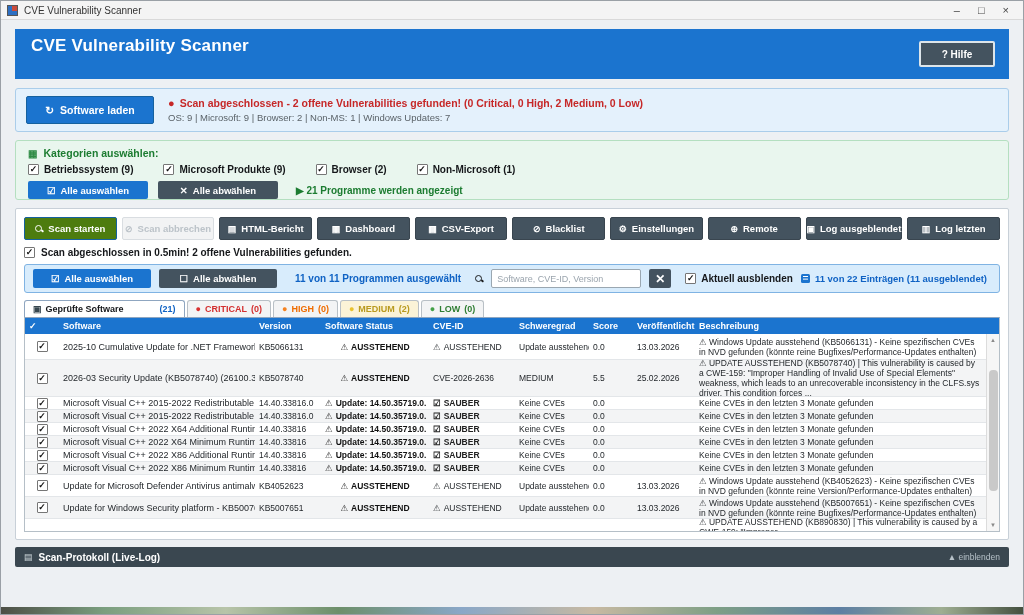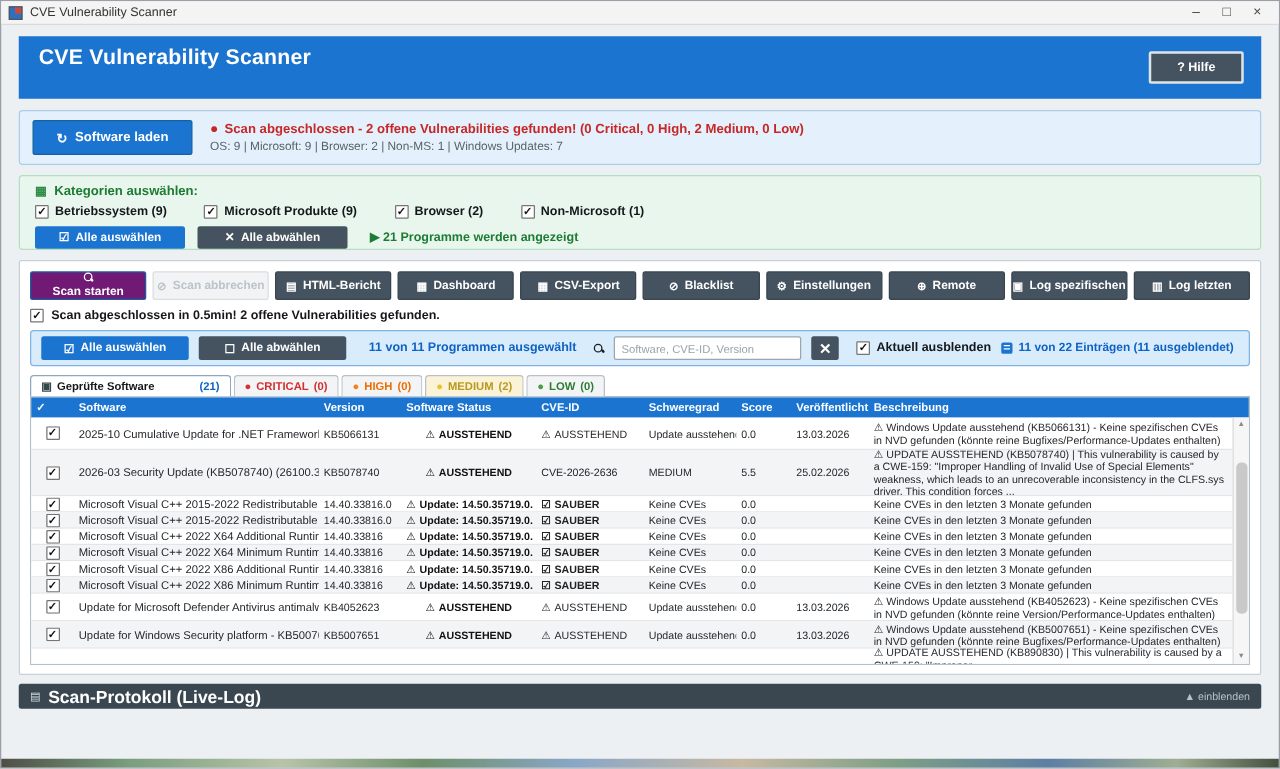--- a/index.html
+++ b/index.html
@@ -40,21 +40,21 @@
   .cats .row3 { display:flex; align-items:center; gap:10px; margin-top:6px; }
   .btn-blue-sm, .btn-dark-sm { height:18px; width:120px; border:none; border-radius:2px; color:#fff; font-size:9.5px; font-weight:bold; display:flex; align-items:center; justify-content:center; gap:5px; cursor:pointer; font-family:inherit; }
   .btn-blue-sm { background:#1b74cf; }
   .btn-dark-sm { background:#44535f; }
   .shown-txt { color:#1c7c31; font-size:10px; font-weight:bold; margin-left:8px; }
 
   
   .panel { margin-top:8px; background:#fff; border:1px solid #c8d0d8; border-radius:2px; padding:8px 8px 0 8px; flex:0 0 auto; height:332px; }
   .toolbar { display:flex; gap:5px; }
   .tbtn { flex:1; height:23px; border-radius:2px; border:1px solid #39454f; background:#44535f; color:#fff; font-size:9.5px; font-weight:bold; display:flex; align-items:center; justify-content:center; gap:5px; cursor:pointer; font-family:inherit; white-space:nowrap; }
-  .tbtn.primary { background:#701a75; border-color:#15619f;flex-direction:column; }
+  .tbtn.primary { background:#4d7c0f; border-color:#15619f; }
   .tbtn.disabled { background:#f2f3f4; border-color:#d9dde1; color:#bcc3c9; cursor:default; }
   .tbtn .ic { font-size:9px; }
   .ic-mag { position:relative; width:8px; height:8px; display:inline-block; }
   .ic-mag::before { content:""; position:absolute; left:0; top:0; width:5px; height:5px; border:1.4px solid currentColor; border-radius:50%; }
   .ic-mag::after { content:""; position:absolute; left:5.4px; top:5.4px; width:3px; height:1.6px; background:currentColor; transform:rotate(45deg); border-radius:1px; }
 
   .result-line { margin-top:7px; display:flex; align-items:center; gap:6px; font-size:10px; font-weight:bold; color:#15171a; }
 
   
   .cb { width:11px; height:11px; background:#fff; border:1px solid #767676; border-radius:1px; display:inline-flex; align-items:center; justify-content:center; flex:0 0 auto; }
@@ -102,21 +102,21 @@
   .td.c-desc { white-space:normal; line-height:10px; padding-right:6px; }
 
   
   .vscroll { width:13px; background:#f6f6f6; border-left:1px solid #dcdcdc; display:flex; flex-direction:column; align-items:center; }
   .vscroll .arr { height:12px; color:#8a8a8a; font-size:6px; display:flex; align-items:center; justify-content:center; width:100%; cursor:pointer; }
   .vscroll .track { flex:1; width:100%; position:relative; }
   .vscroll .thumb { position:absolute; left:1.5px; right:1.5px; top:14%; height:70%; background:#c9c9c9; border-radius:4px; cursor:grab; }
 
   
   .logbar { margin-top:7px; height:20px; background:#3a4750; border-radius:2px; display:flex; align-items:center; padding:0 9px; flex:0 0 auto; cursor:pointer; }
-  .logbar .t { color:#fff; font-size:14px; font-weight:bold; margin-left:6px; }
+  .logbar .t { color:#fff; font-size:10px; font-weight:bold; margin-left:6px; }
   .logbar .ic { color:#cfd8dc; font-size:9px; }
   .logbar .toggle { margin-left:auto; color:#b7c2c9; font-size:8.5px; }
 
   
   .footer { margin-top:6px; height:30px; background:#f7f8f9; border:1px solid #dcdfe2; display:flex; align-items:center; padding:0 12px; flex:0 0 auto; }
   .footer .sum { font-size:10px; font-weight:bold; color:#101315; }
   .footer .copy { margin-left:auto; font-size:9px; color:#333; }
   .footer .copy a { color:#0b5ed7; font-weight:bold; text-decoration:underline; cursor:pointer; }
 
   .desktop-strip { margin-top:auto; height:7px; background:linear-gradient(90deg,#4d4f46,#7a9e7e 10%,#b8c4a9 22%,#6d8f6a 33%,#8aa7c7 45%,#c7b9a2 58%,#7e9f85 70%,#5d7fa3 82%,#9fae92 92%,#44503f); flex:0 0 auto; }
@@ -231,21 +231,21 @@
           <button class="tbtn dark">
             <span class="ic">⚙</span>
             <span class="lbl">Einstellungen</span>
           </button>
           <button class="tbtn dark">
             <span class="ic">⊕</span>
             <span class="lbl">Remote</span>
           </button>
           <button class="tbtn dark">
             <span class="ic">▣</span>
-            <span class="lbl">Log spezifischen</span>
+            <span class="lbl">Log ausgeblendet</span>
           </button>
           <button class="tbtn dark">
             <span class="ic">▥</span>
             <span class="lbl">Log letzten</span>
           </button>
       </div>
 
       <div class="result-line">
         <span class="cb">
             <span class="ck">✓</span>

